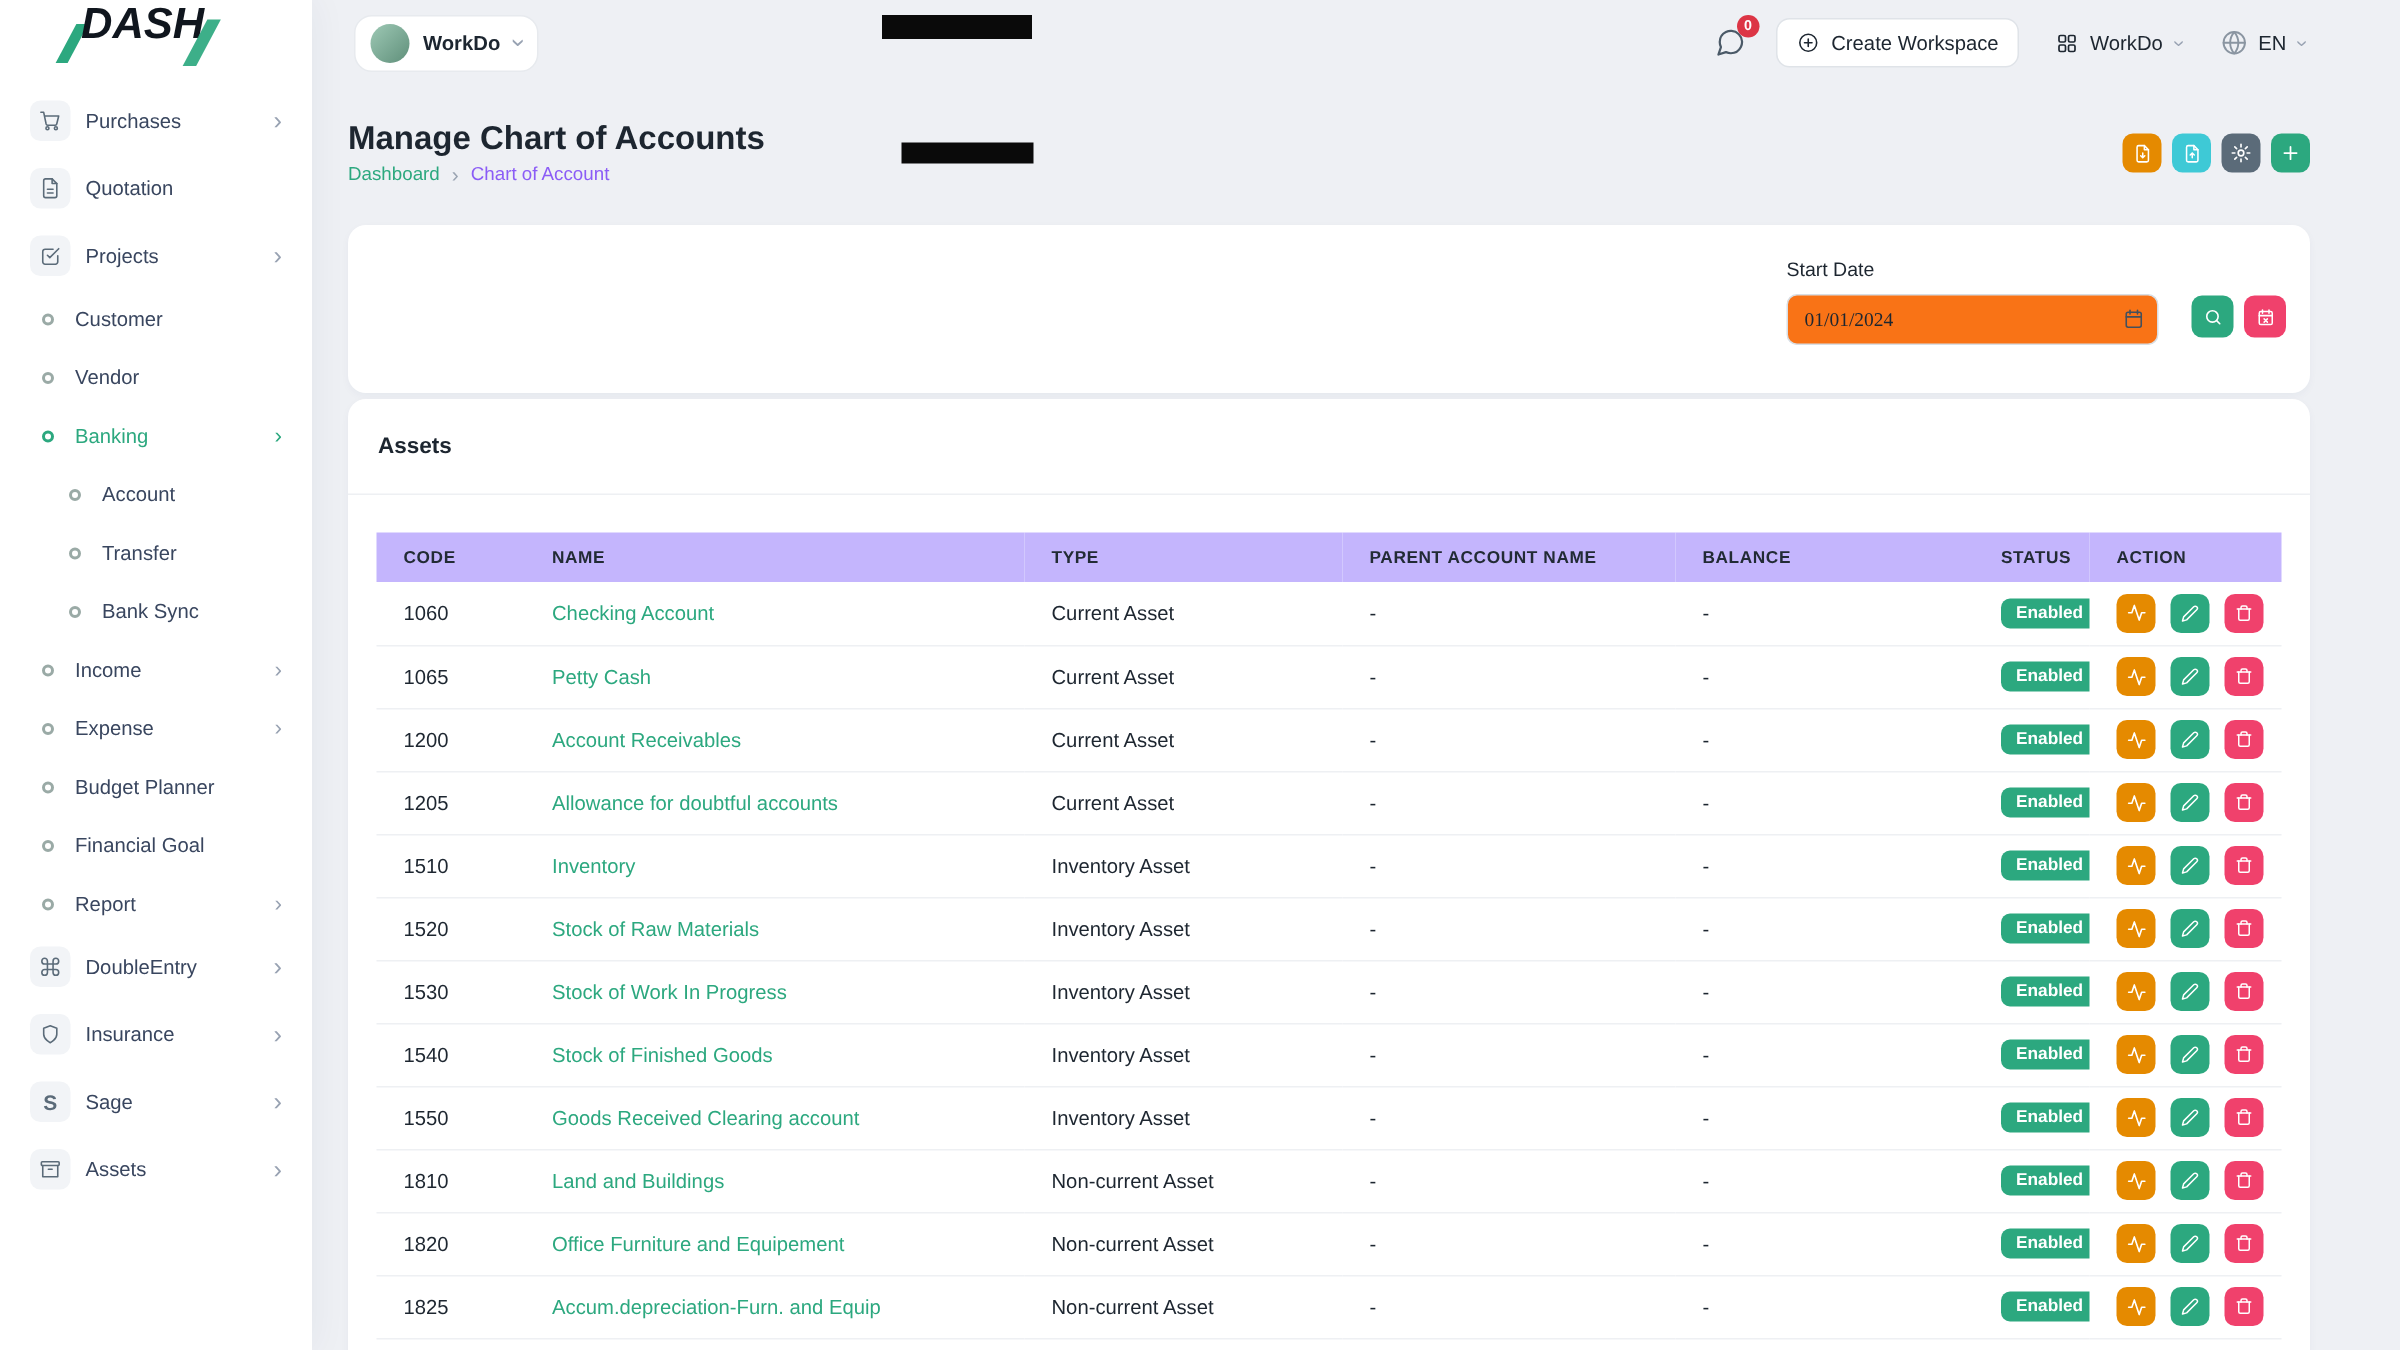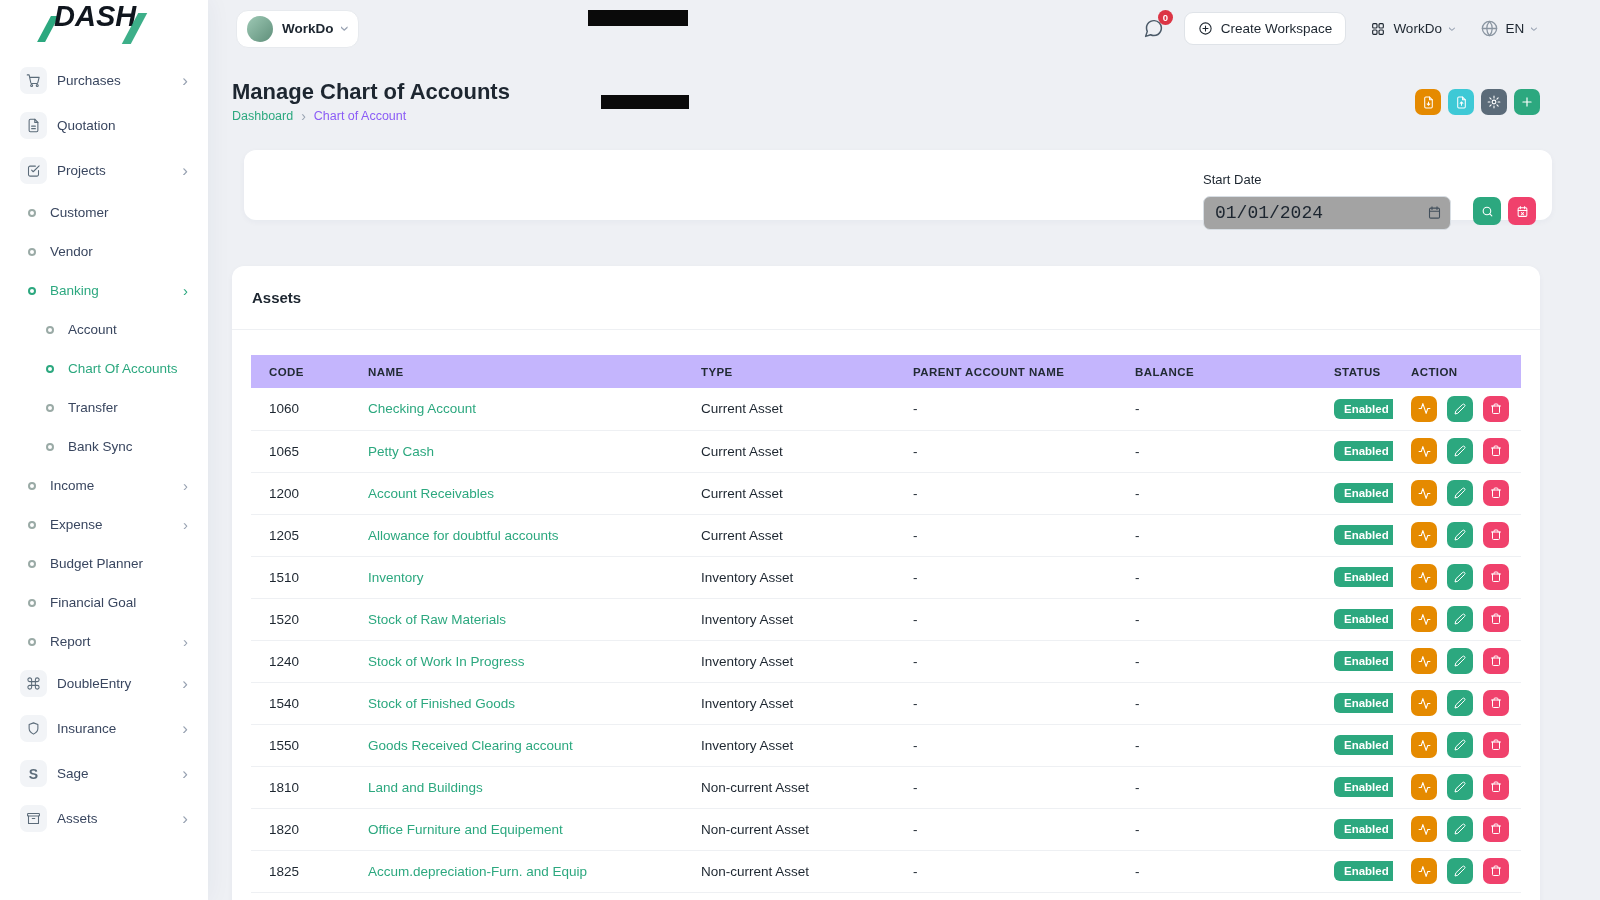--- a/index.html
+++ b/index.html
@@ -58,26 +58,26 @@
 .head-actions{position:absolute;right:0;top:32px;display:flex;gap:7px}
 .sq-btn{width:26px;height:26px;border-radius:7px;border:none;color:#fff;display:flex;align-items:center;justify-content:center;cursor:pointer;font-size:14px}
 .sq-btn.lg{width:28px;height:28px}
 .sq-btn.orange{background:#e58a00}
 .sq-btn.cyan{background:#3ec9d6}
 .sq-btn.gray{background:#5b6b79}
 .sq-btn.green{background:#2ca87f}
 .sq-btn.pink{background:#f0416c}
 
 .card{background:#fff;border-radius:12px;box-shadow:0 2px 6px rgba(27,46,94,.04)}
-.filter-card{position:absolute;left:12px;top:93px;width:1308px;height:70px}
+.filter-card{position:absolute;left:0;top:93px;width:1308px;height:112px}
 .filter-row{position:absolute;right:16px;top:22px;display:flex;align-items:flex-start;gap:22px}
 .fld{width:248px}
 .fld label{display:block;font-size:13px;font-weight:500;color:#1d2630;margin-bottom:9px}
 .in-wrap{position:relative}
-.fld input{width:100%;height:34px;border:1px solid #d8dee4;border-radius:7px;padding:0 32px 0 11px;font-size:18px;color:#1d2630;font-family:Liberation Mono, monospace;background:#a3a3a3}
+.fld input{width:100%;height:34px;border:1px solid #d8dee4;border-radius:7px;padding:0 32px 0 11px;font-size:13px;color:#1d2630;font-family:Liberation Serif, serif;background:#f97316}
 .cal-ic{position:absolute;right:9px;top:9px;color:#43505c;cursor:pointer}
 .filter-btns{display:flex;gap:7px;margin-top:25px}
 
 .main-card{position:absolute;left:0;top:209px;width:1308px;height:720px;border-radius:12px 12px 0 0}
 .card-head{height:64px;display:flex;align-items:center;padding:0 20px;border-bottom:1px solid #eef0f3}
 .card-head h2{font-size:15px;font-weight:700;color:#1d2630}
 .table-wrap{padding:25px 19px 0}
 table{width:1270px;border-collapse:collapse;table-layout:fixed}
 thead th{background:#c4b5fd;height:33px;font-size:11.5px;font-weight:700;letter-spacing:.4px;color:#222b35;text-align:left;padding:0 8px 0 18px}
 tbody td{height:42px;border-bottom:1px solid #eef0f3;font-size:13.5px;color:#1d2630;padding:0 8px 0 18px;white-space:nowrap;overflow:hidden}
@@ -148,24 +148,20 @@
       <span class="dot"></span>
       <span class="nav-label">Banking</span>
       <span class="chev">›</span>
     </div>
 
     <div class="nav-sub lvl2">
       <span class="dot"></span>
       <span class="nav-label">Account</span>
     </div>
 
-    <div class="nav-sub lvl2 green">
-      <span class="dot"></span>
-      <span class="nav-label">Chart Of Accounts</span>
-    </div>
 
     <div class="nav-sub lvl2">
       <span class="dot"></span>
       <span class="nav-label">Transfer</span>
     </div>
 
     <div class="nav-sub lvl2">
       <span class="dot"></span>
       <span class="nav-label">Bank Sync</span>
     </div>
@@ -548,21 +544,21 @@
                   <svg width="12" height="12" viewBox="0 0 24 24" fill="none" stroke="currentColor" stroke-width="2" stroke-linecap="round" stroke-linejoin="round">
                     <path d="M3 6h18"></path>
                     <path d="M19 6v13a2 2 0 0 1-2 2H7a2 2 0 0 1-2-2V6"></path>
                     <path d="M8 6V4a2 2 0 0 1 2-2h4a2 2 0 0 1 2 2v2"></path>
                   </svg>
                 </button>
               </td>
             </tr>
 
             <tr>
-              <td>1240</td>
+              <td>1530</td>
               <td><a href="#">Stock of Work In Progress</a></td>
               <td>Inventory Asset</td>
               <td>-</td>
               <td>-</td>
               <td><span class="badge">Enabled</span></td>
               <td>
                 <button class="abtn warn">
                   <svg width="13" height="13" viewBox="0 0 24 24" fill="none" stroke="currentColor" stroke-width="2" stroke-linecap="round" stroke-linejoin="round">
                     <path d="M22 12h-4l-3 9L9 3l-3 9H2"></path>
                   </svg>

